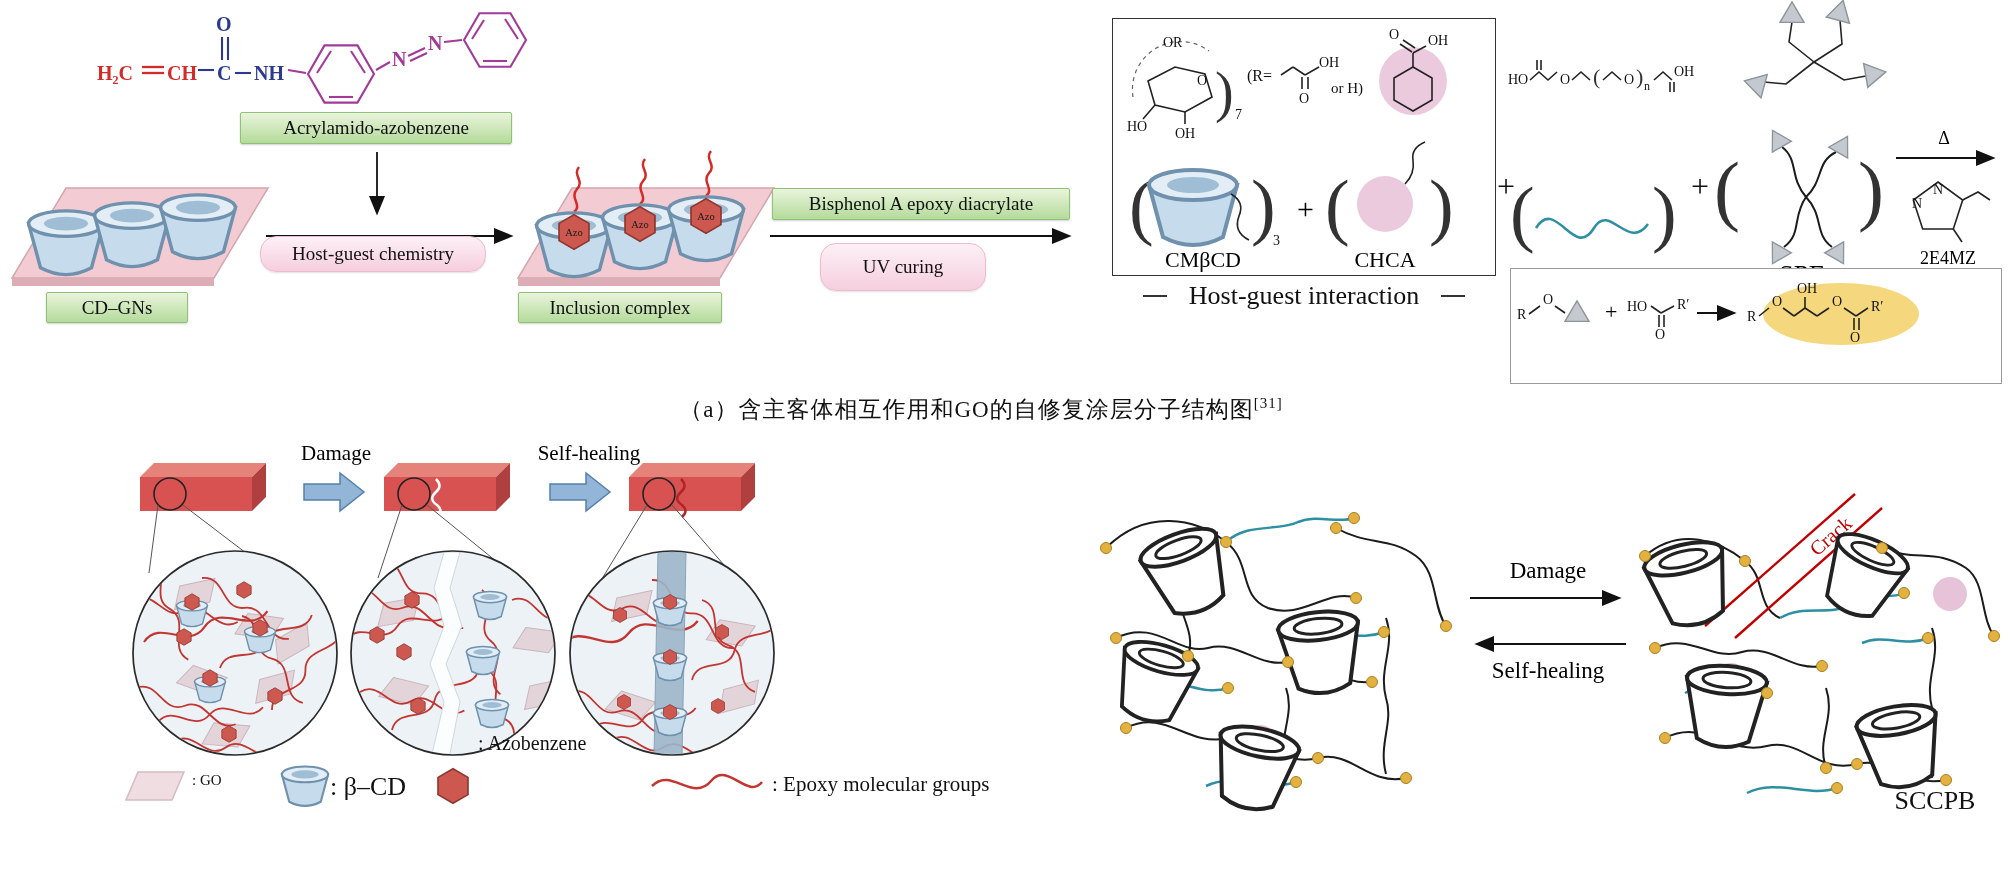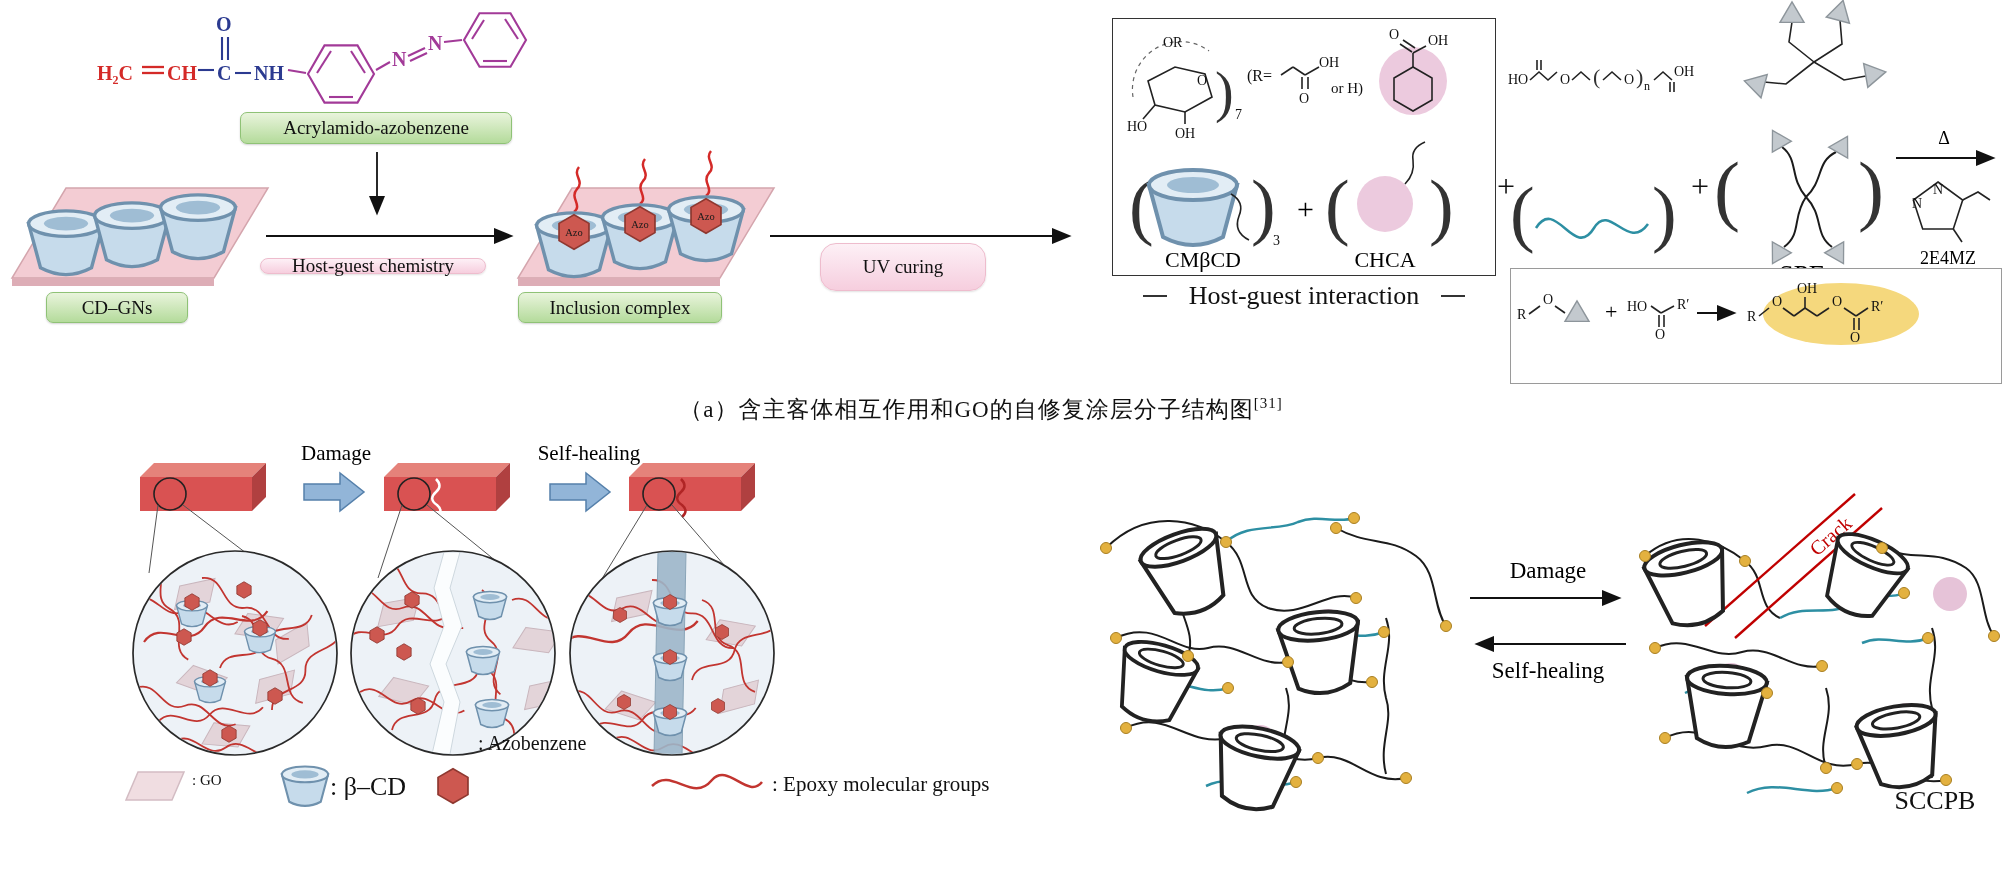--- a/index.html
+++ b/index.html
@@ -4,21 +4,21 @@
 <style>
   *{margin:0;padding:0;box-sizing:border-box}
   html,body{background:#fff}
   .canvas{position:relative;width:2008px;height:887px;background:#fff;
           font-family:"Liberation Serif","DejaVu Serif",serif;color:#111;overflow:hidden}
   .abs{position:absolute}
   svg{overflow:visible}
   svg text{font-family:"Liberation Serif","DejaVu Serif",serif}
   .glabel{position:absolute;display:flex;align-items:center;justify-content:center;
           font-size:19px;background:linear-gradient(180deg,#e9f4dc,#b4db9b);
-          border:1px solid #8fc276;border-radius:7px;box-shadow:0 1px 2px rgba(0,0,0,.18)}
+          border:1px solid #8fc276;border-radius:2px;box-shadow:0 1px 2px rgba(0,0,0,.18)}
   .plabel{position:absolute;display:flex;align-items:center;justify-content:center;
           font-size:19px;background:linear-gradient(180deg,#fdf0f6,#f6cede);
           border:1px solid #eebccd;border-radius:16px;box-shadow:0 1px 2px rgba(0,0,0,.12)}
   .plus{position:absolute;font-size:32px;text-align:center;color:#111}
   .cap{position:absolute;left:0;width:1962px;text-align:center;font-size:23px;letter-spacing:1px}
   .cap sup{font-size:15px}
   .hgrow{position:absolute;display:flex;align-items:center;justify-content:center;gap:22px;font-size:26px}
   .tick{width:24px;border-top:2px solid #333}
   .box{position:absolute;border:1.5px solid #333;background:#fff}
   .curing{position:absolute;border:1px solid #9a9a9a;background:#fff}
@@ -137,21 +137,21 @@
     <polygon points="4,110 206,110 206,118 4,118" fill="#ddadb6"></polygon>
     <use href="#cup-shape" transform="translate(58,76) scale(1.7)"></use>
     <use href="#cup-shape" transform="translate(124,68) scale(1.7)"></use>
     <use href="#cup-shape" transform="translate(190,60) scale(1.7)"></use>
   </svg>
   <div class="glabel" style="left:46px;top:292px;width:142px;height:31px">CD–GNs</div>
 
   <svg class="abs" style="left:264px;top:226px;width:260px;height:20px" viewBox="0 0 260 20">
     <line class="arrow" x1="2" y1="10" x2="246" y2="10" marker-end="url(#mh)"></line>
   </svg>
-  <div class="plabel" style="left:260px;top:258px;width:226px;height:16px">Host-guest chemistry</div>
+  <div class="plabel" style="left:260px;top:236px;width:226px;height:36px">Host-guest chemistry</div>
 
   <svg class="abs" style="left:512px;top:160px;width:275px;height:143px" viewBox="0 0 275 143">
     <polygon points="60,28 262,28 208,118 6,118" fill="#f3ccd3" stroke="#d4a5ad" stroke-width="1.5"></polygon>
     <polygon points="6,118 208,118 208,126 6,126" fill="#ddadb6"></polygon>
     <use href="#vinyl" transform="translate(62,52)" stroke="#d42a28" stroke-width="2.5" fill="none"></use>
     <use href="#vinyl" transform="translate(128,44)" stroke="#d42a28" stroke-width="2.5" fill="none"></use>
     <use href="#vinyl" transform="translate(194,36)" stroke="#d42a28" stroke-width="2.5" fill="none"></use>
     <use href="#cup-shape" transform="translate(62,86) scale(1.7)"></use>
     <use href="#cup-shape" transform="translate(128,78) scale(1.7)"></use>
     <use href="#cup-shape" transform="translate(194,70) scale(1.7)"></use>
@@ -160,20 +160,21 @@
     <use href="#azo-hex" transform="translate(194,56) scale(1.15)"></use>
     <text x="62" y="76" font-size="10.5" text-anchor="middle" fill="#1a1a1a">Azo</text>
     <text x="128" y="68" font-size="10.5" text-anchor="middle" fill="#1a1a1a">Azo</text>
     <text x="194" y="60" font-size="10.5" text-anchor="middle" fill="#1a1a1a">Azo</text>
   </svg>
   <div class="glabel" style="left:518px;top:292px;width:204px;height:31px">Inclusion complex</div>
 
   <svg class="abs" style="left:768px;top:226px;width:314px;height:20px" viewBox="0 0 314 20">
     <line class="arrow" x1="2" y1="10" x2="300" y2="10" marker-end="url(#mh)"></line>
   </svg>
+  <div class="glabel" style="left:772px;top:188px;width:298px;height:32px">Bisphenol A epoxy diacrylate</div>
   <div class="plabel" style="left:820px;top:243px;width:166px;height:48px">UV curing</div>
 
   <div class="box" style="left:1112px;top:18px;width:384px;height:258px">
     <svg style="width:384px;height:258px" viewBox="0 0 384 258">
 
       <path class="dash" d="M 20,78 A 48,48 0 0 1 96,32"></path>
       <text class="chem" x="50" y="28">OR</text>
       <polygon class="chemline" points="35,62 62,48 92,55 99,78 72,93 42,86"></polygon>
       <text class="chem" x="84" y="66">O</text>
       <line class="chemline" x1="42" y1="86" x2="30" y2="100"></line>

